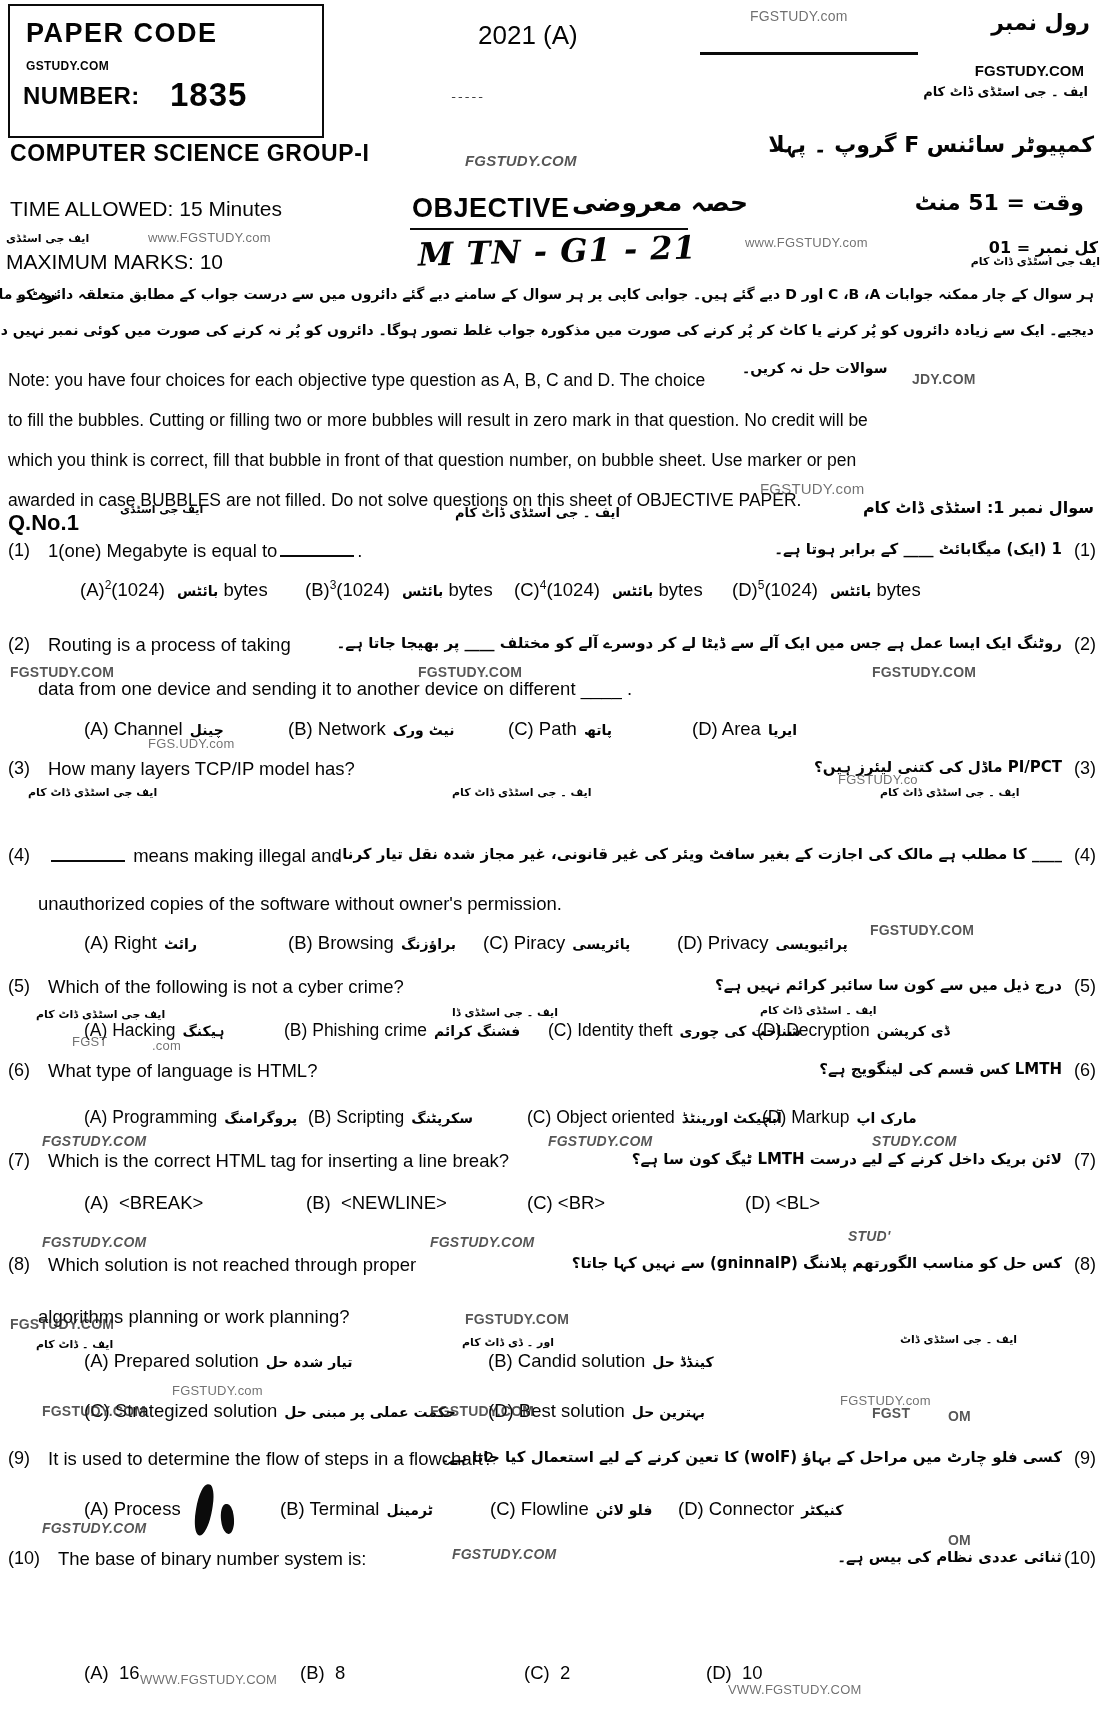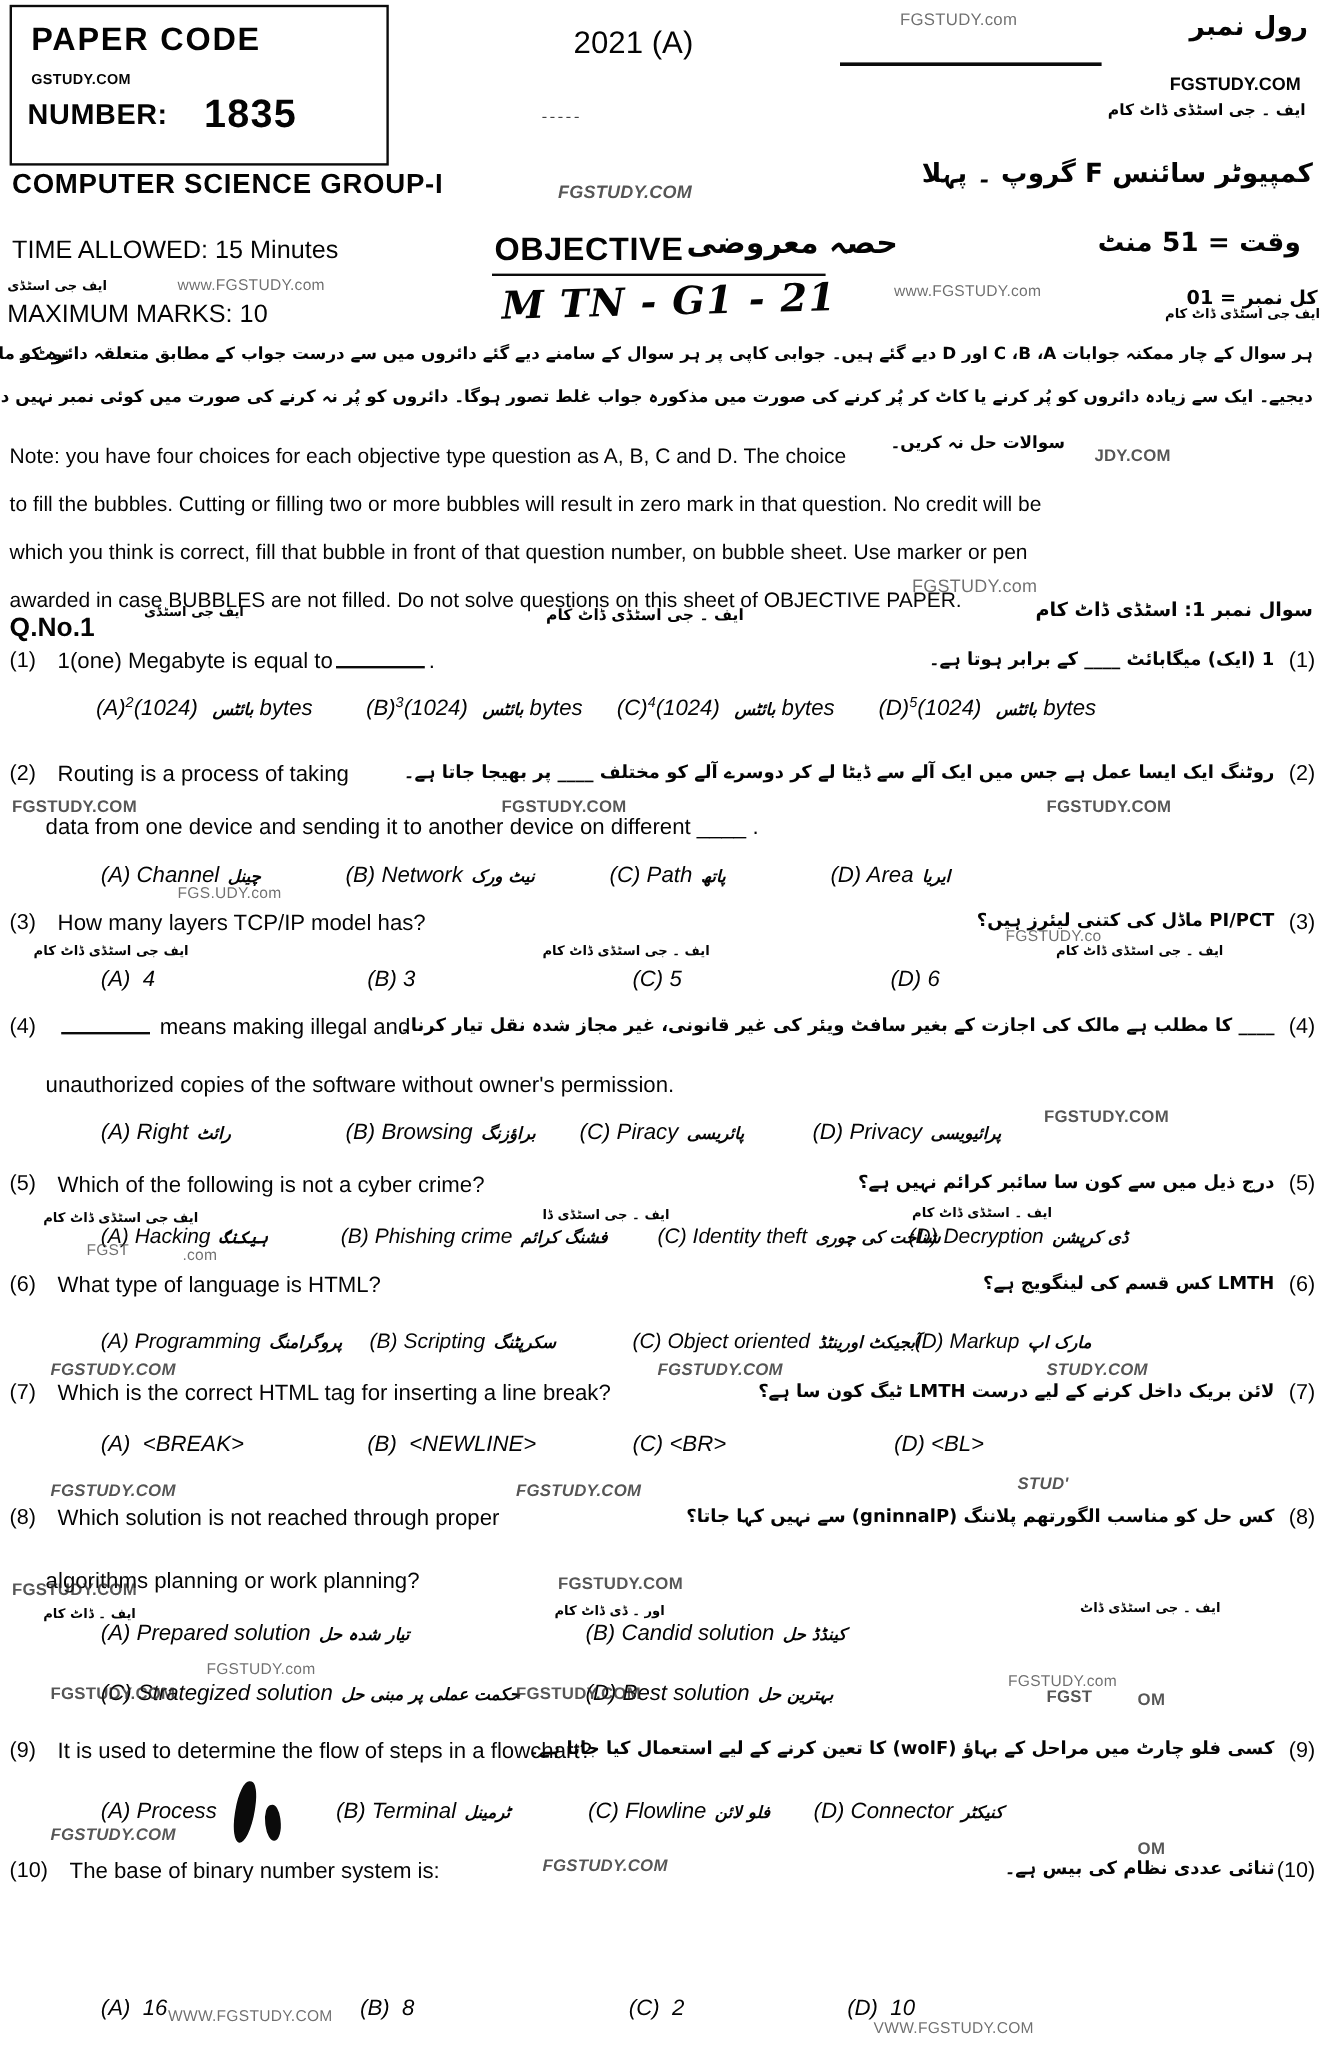--- a/index.html
+++ b/index.html
@@ -154,21 +154,21 @@
   }
   .q-num-right {
     position: absolute; right: 10px;
     font-size: 18px;
   }
   .q-text-ur {
     position: absolute; right: 44px;
     font-size: 15px;
     white-space: nowrap;
   }
-  .opt-row { position: absolute; left: 0; width: 953px; height: 30px; font-style: italic; }
+  .opt-row { position: absolute; left: 0; width: 953px; height: 30px; }
   .opt {
     position: absolute;
     font-size: 18.5px;
     white-space: nowrap;
   }
   .opt .ou {
     font-family: "DejaVu Sans", sans-serif;
     direction: rtl; unicode-bidi: bidi-override;
     font-size: 14px; font-weight: 600;
     margin-left: 7px;
@@ -269,26 +269,20 @@
 
   <div class="q-block" style="top:758px;">
     <span class="q-num-left">(3)</span>
     <span class="q-text-en">How many layers TCP/IP model has?</span>
     <span class="q-num-right">(3)</span>
     <span class="q-text-ur urdu">TCP/IP ماڈل کی کتنی لیئرز ہیں؟</span>
   </div>
   <div class="abs urdu ur-xs" style="left:28px; top:786px;">ایف جی اسٹڈی ڈاٹ کام</div>
   <div class="abs urdu ur-xs" style="left:452px; top:786px;">ایف ۔ جی اسٹڈی ڈاٹ کام</div>
   <div class="abs urdu ur-xs" style="left:880px; top:786px;">ایف ۔ جی اسٹڈی ڈاٹ کام</div>
-  <div class="opt-row" style="top:805px;">
-    <span class="opt" style="left:84px;"><span>(A)</span>&nbsp; <span>4</span></span>
-    <span class="opt" style="left:306px;"><span>(B)</span> <span>3</span></span>
-    <span class="opt" style="left:527px;"><span>(C)</span> <span>5</span></span>
-    <span class="opt" style="left:742px;"><span>(D)</span> <span>6</span></span>
-  </div>
 
   <div class="q-block" style="top:845px;">
     <span class="q-num-left">(4)</span>
     <span class="q-text-en"><span class="blank"></span> means making illegal and</span>
     <span class="q-num-right">(4)</span>
     <span class="q-text-ur urdu">____ کا مطلب ہے مالک کی اجازت کے بغیر سافٹ ویئر کی غیر قانونی، غیر مجاز شدہ نقل تیار کرنا۔</span>
   </div>
   <div class="q-block" style="top:893px;">
     <span class="q-text-en2">unauthorized copies of the software without owner's permission.</span>
   </div>

